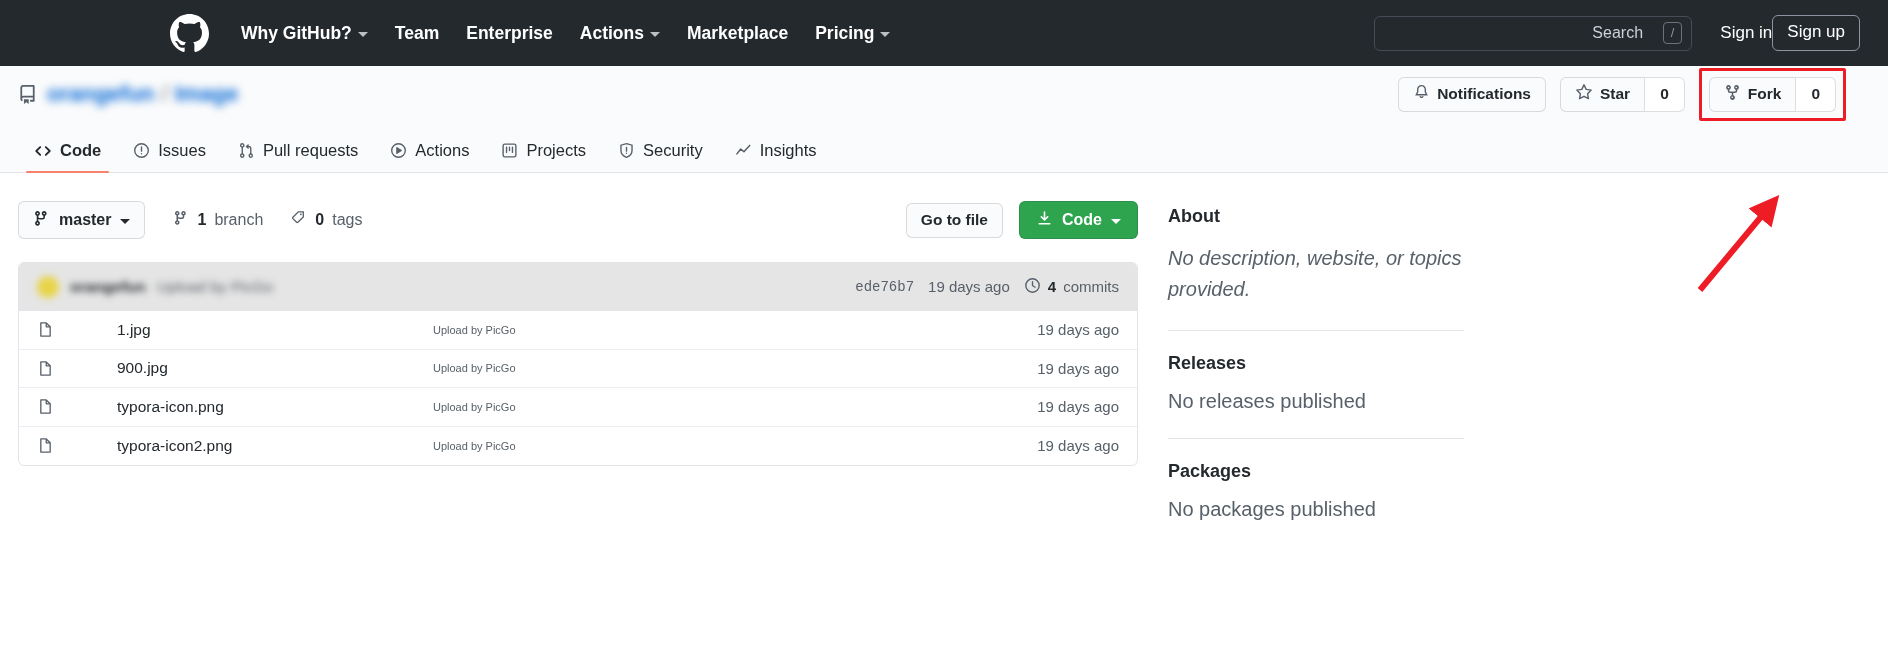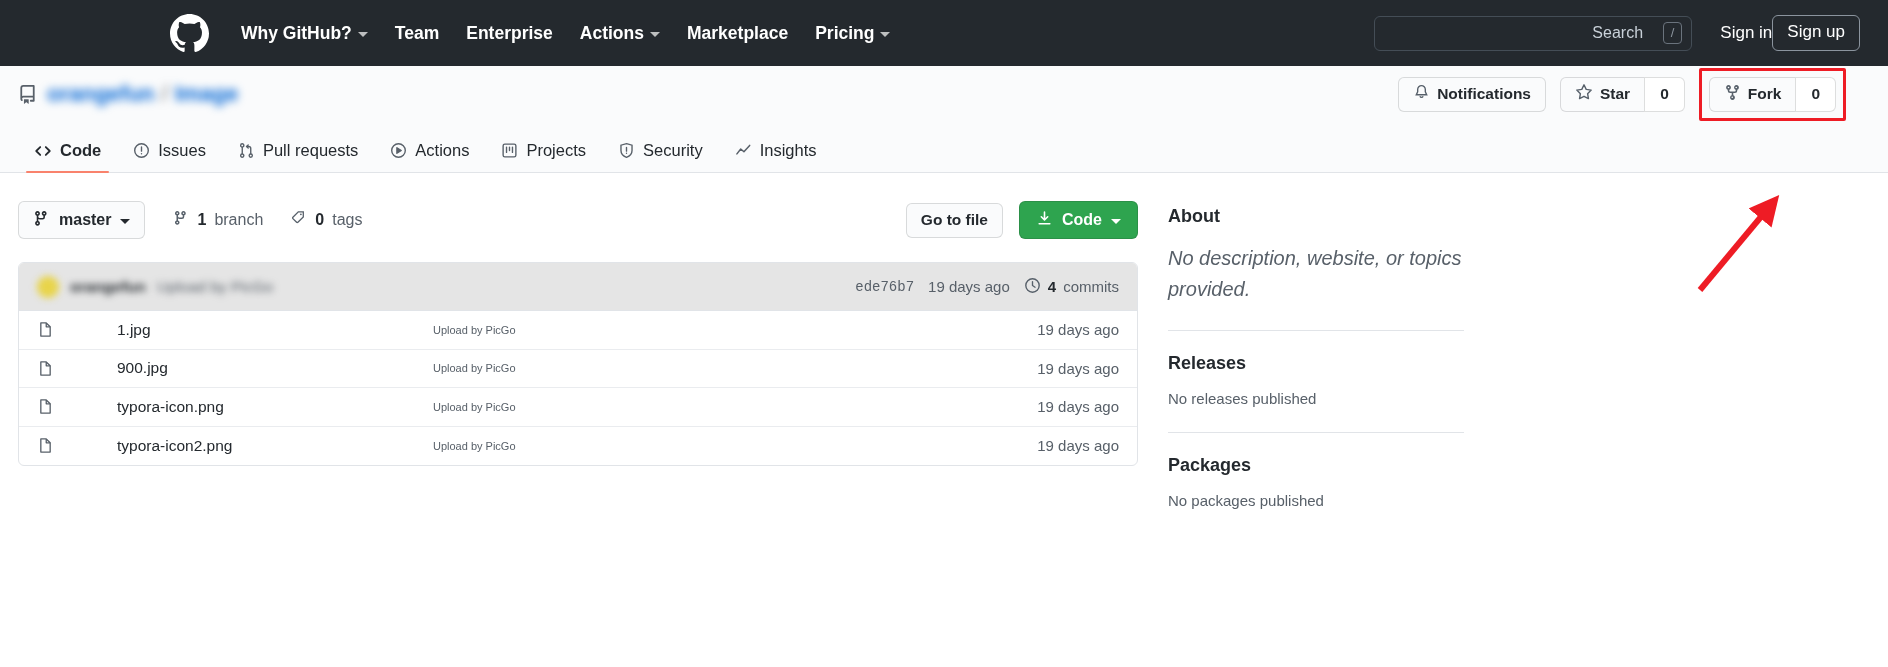--- a/index.html
+++ b/index.html
@@ -330,21 +330,21 @@
     color: #586069;
     line-height: 1.55;
     max-width: 300px;
   }
   .side-sep {
     border: none;
     border-top: 1px solid #e1e4e8;
     margin: 25px 0 22px;
     width: 296px;
   }
-  .side-empty { font-size: 15px; color: #586069; }
+  .side-empty { font-size: 20px; color: #586069; }
 
   
   .red-arrow {
     position: absolute;
     left: 1690px;
     top: 128px;
     pointer-events: none;
   }
 </style>
 </head>

